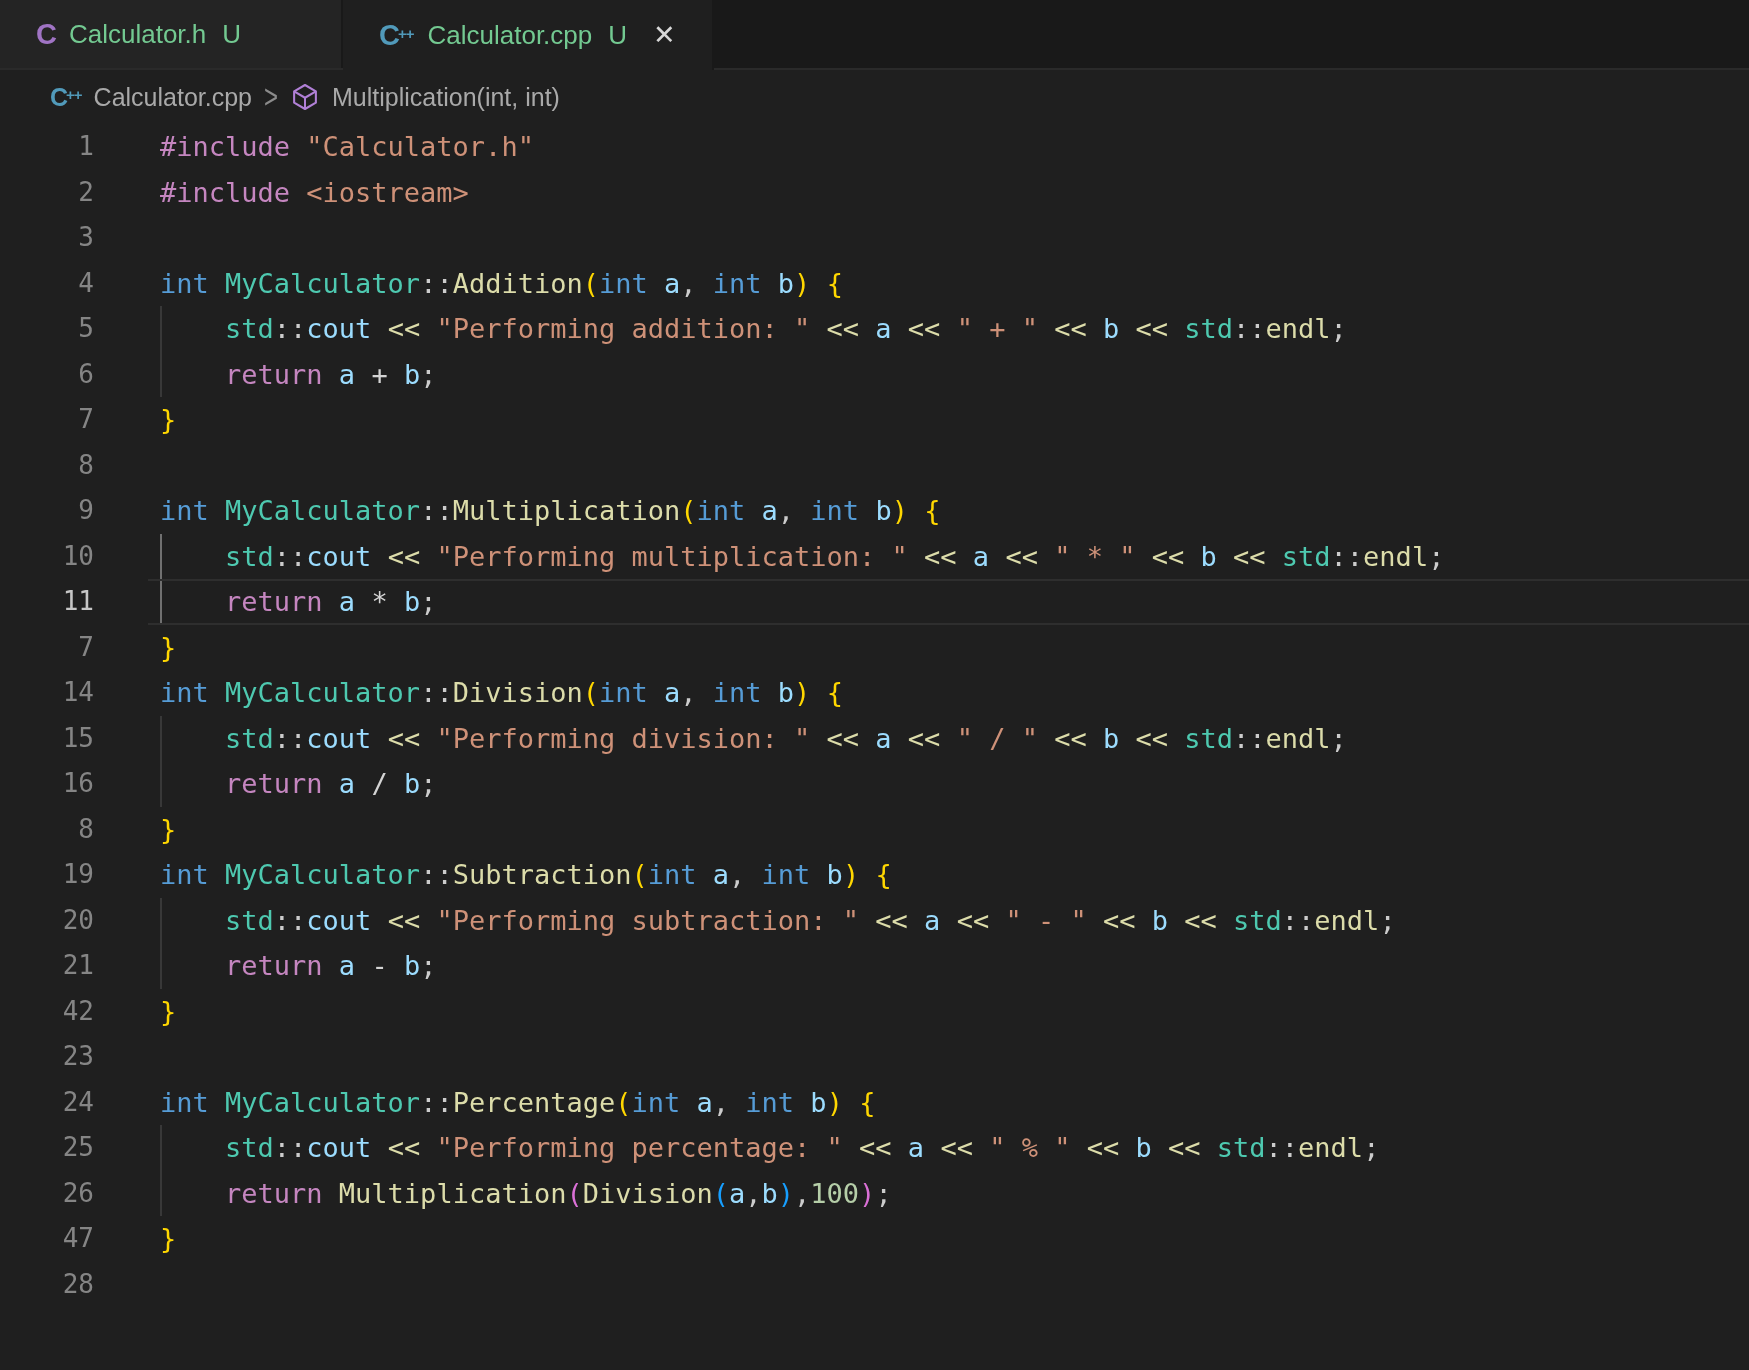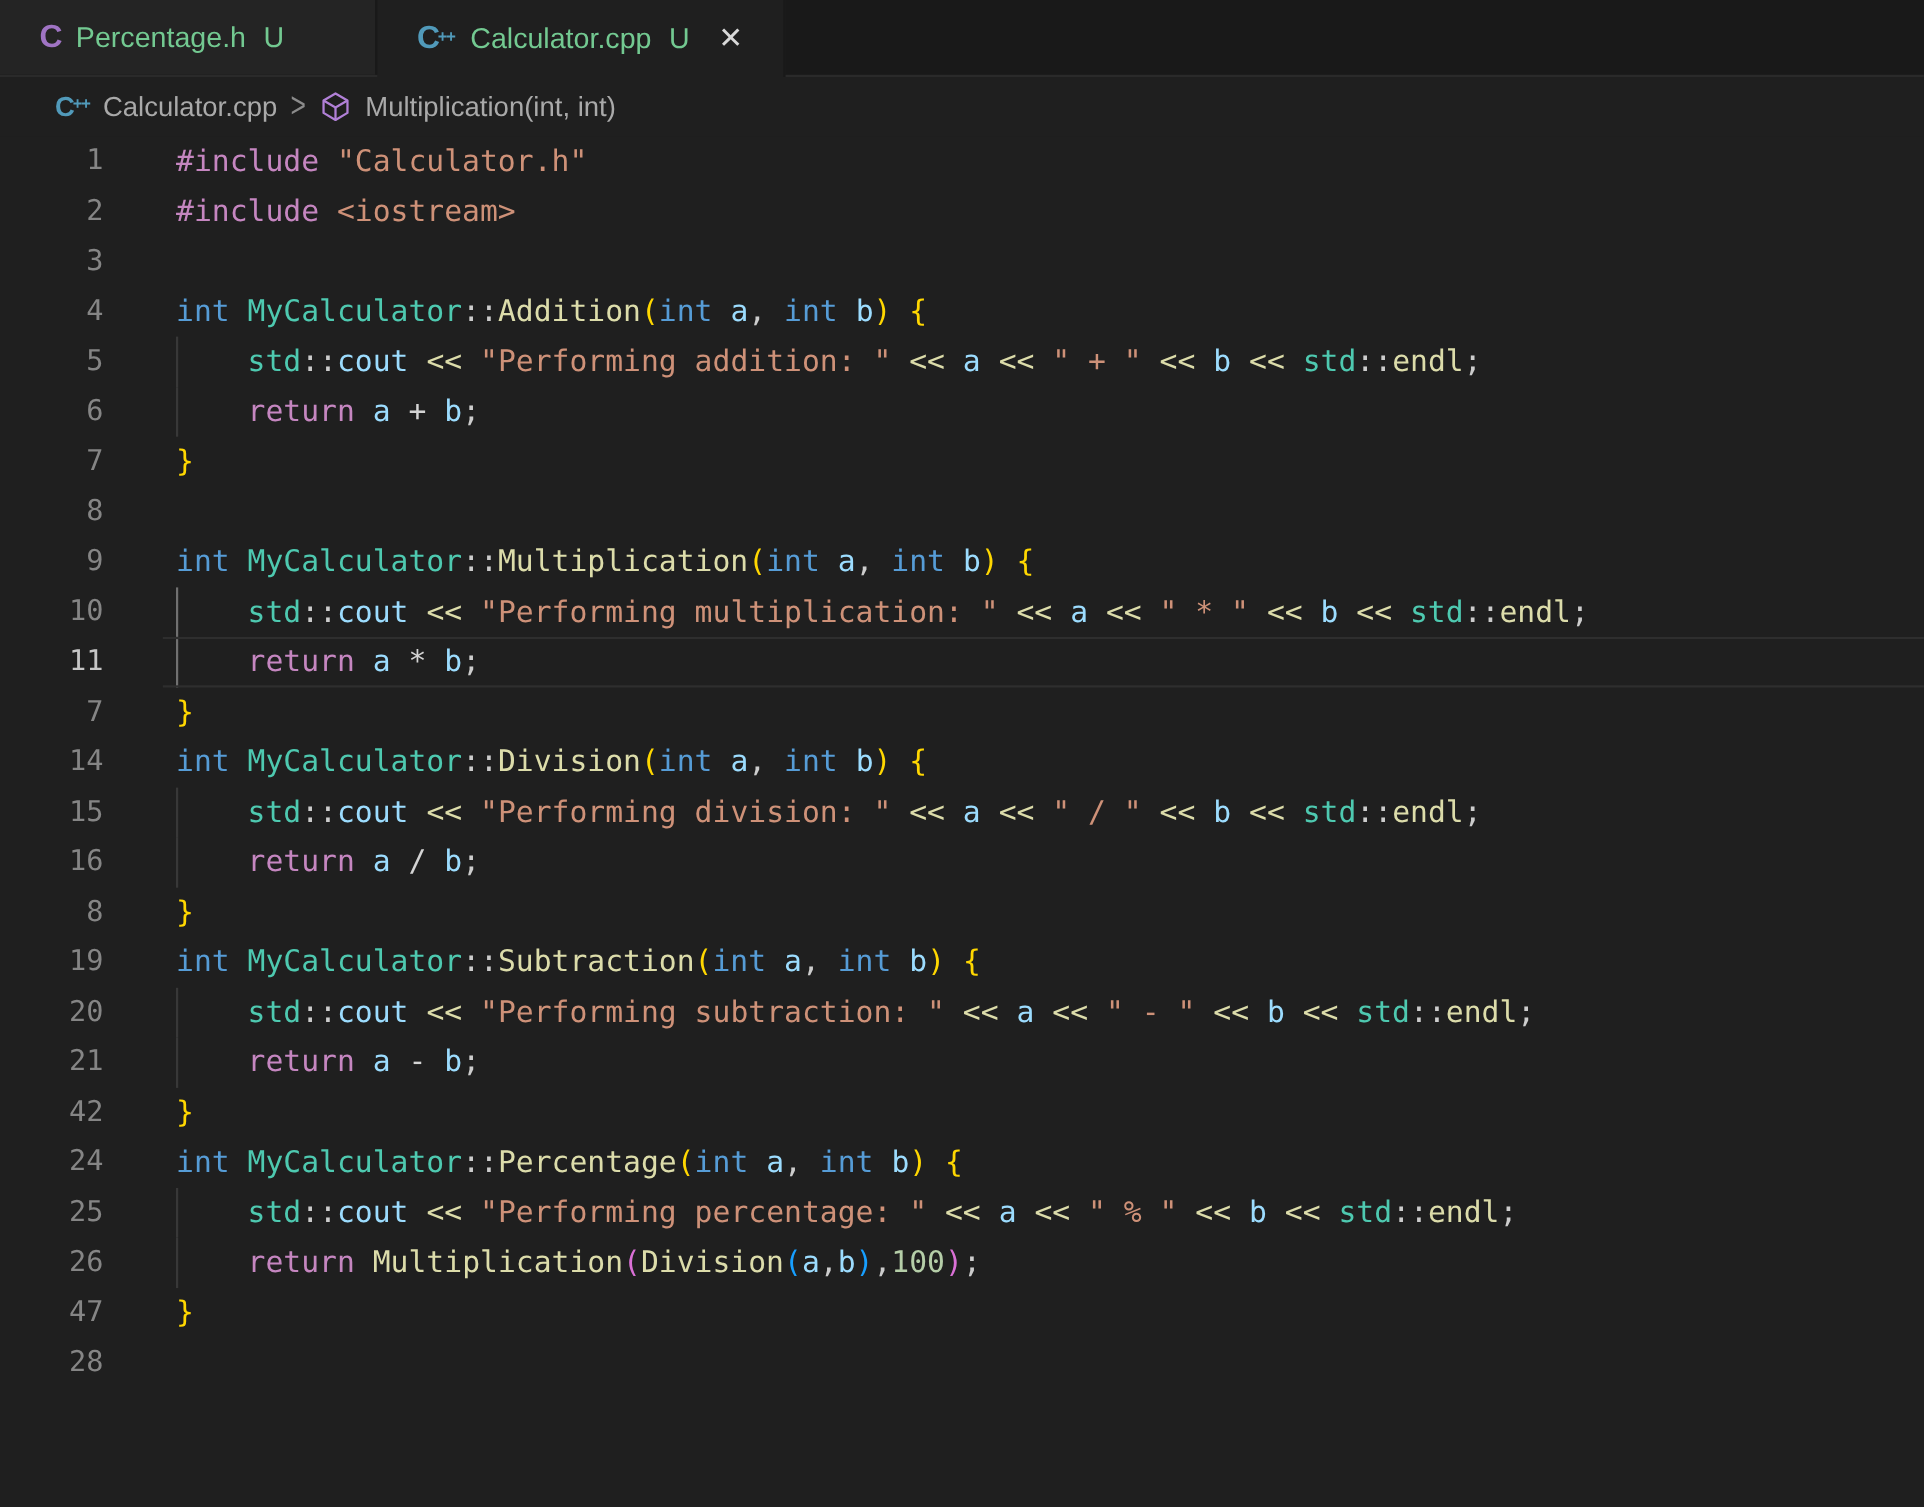--- a/index.html
+++ b/index.html
@@ -40,21 +40,21 @@
                border-top:2px solid #2e2e2e;border-bottom:2px solid #2e2e2e;pointer-events:none;}
 
   
 </style>
 </head>
 <body>
 
 <div class="tabbar">
   <div class="tab inactive">
     <span class="fico c-purple"><span>C</span><small></small></span>
-    <span class="tab-label">Percentage.h</span>
+    <span class="tab-label">Calculator.h</span>
     <span class="tab-badge">U</span>
   </div>
   <div class="tab active">
     <span class="fico c-blue"><span>C</span><small>++</small></span>
     <span class="tab-label">Calculator.cpp</span>
     <span class="tab-badge">U</span>
     <span class="tab-close">✕</span>
   </div>
 </div>
 
@@ -86,18 +86,19 @@
     <div class="line cur"><span class="lnum">11</span><div class="guide active"></div><span class="lcode"><span style="color: rgb(212, 212, 212);">    </span><span style="color: rgb(197, 134, 192);">return</span><span style="color: rgb(212, 212, 212);"> </span><span style="color: rgb(156, 220, 254);">a</span><span style="color: rgb(212, 212, 212);"> </span><span style="color: rgb(212, 212, 212);">*</span><span style="color: rgb(212, 212, 212);"> </span><span style="color: rgb(156, 220, 254);">b</span><span style="color: rgb(204, 204, 204);">;</span></span><div class="cur-overlay"></div></div>
     <div class="line"><span class="lnum">7</span><span class="lcode"><span style="color: rgb(255, 215, 0);">}</span></span></div>
     <div class="line"><span class="lnum">14</span><span class="lcode"><span style="color: rgb(86, 156, 214);">int</span><span style="color: rgb(212, 212, 212);"> </span><span style="color: rgb(78, 201, 176);">MyCalculator</span><span style="color: rgb(204, 204, 204);">::</span><span style="color: rgb(220, 220, 170);">Division</span><span style="color: rgb(255, 215, 0);">(</span><span style="color: rgb(86, 156, 214);">int</span><span style="color: rgb(212, 212, 212);"> </span><span style="color: rgb(156, 220, 254);">a</span><span style="color: rgb(204, 204, 204);">,</span><span style="color: rgb(212, 212, 212);"> </span><span style="color: rgb(86, 156, 214);">int</span><span style="color: rgb(212, 212, 212);"> </span><span style="color: rgb(156, 220, 254);">b</span><span style="color: rgb(255, 215, 0);">)</span><span style="color: rgb(212, 212, 212);"> </span><span style="color: rgb(255, 215, 0);">{</span></span></div>
     <div class="line"><span class="lnum">15</span><div class="guide"></div><span class="lcode"><span style="color: rgb(212, 212, 212);">    </span><span style="color: rgb(78, 201, 176);">std</span><span style="color: rgb(204, 204, 204);">::</span><span style="color: rgb(156, 220, 254);">cout</span><span style="color: rgb(212, 212, 212);"> </span><span style="color: rgb(220, 220, 170);">&lt;&lt;</span><span style="color: rgb(212, 212, 212);"> </span><span style="color: rgb(206, 145, 120);">"Performing division: "</span><span style="color: rgb(212, 212, 212);"> </span><span style="color: rgb(220, 220, 170);">&lt;&lt;</span><span style="color: rgb(212, 212, 212);"> </span><span style="color: rgb(156, 220, 254);">a</span><span style="color: rgb(212, 212, 212);"> </span><span style="color: rgb(220, 220, 170);">&lt;&lt;</span><span style="color: rgb(212, 212, 212);"> </span><span style="color: rgb(206, 145, 120);">" / "</span><span style="color: rgb(212, 212, 212);"> </span><span style="color: rgb(220, 220, 170);">&lt;&lt;</span><span style="color: rgb(212, 212, 212);"> </span><span style="color: rgb(156, 220, 254);">b</span><span style="color: rgb(212, 212, 212);"> </span><span style="color: rgb(220, 220, 170);">&lt;&lt;</span><span style="color: rgb(212, 212, 212);"> </span><span style="color: rgb(78, 201, 176);">std</span><span style="color: rgb(204, 204, 204);">::</span><span style="color: rgb(220, 220, 170);">endl</span><span style="color: rgb(204, 204, 204);">;</span></span></div>
     <div class="line"><span class="lnum">16</span><div class="guide"></div><span class="lcode"><span style="color: rgb(212, 212, 212);">    </span><span style="color: rgb(197, 134, 192);">return</span><span style="color: rgb(212, 212, 212);"> </span><span style="color: rgb(156, 220, 254);">a</span><span style="color: rgb(212, 212, 212);"> </span><span style="color: rgb(212, 212, 212);">/</span><span style="color: rgb(212, 212, 212);"> </span><span style="color: rgb(156, 220, 254);">b</span><span style="color: rgb(204, 204, 204);">;</span></span></div>
     <div class="line"><span class="lnum">8</span><span class="lcode"><span style="color: rgb(255, 215, 0);">}</span></span></div>
     <div class="line"><span class="lnum">19</span><span class="lcode"><span style="color: rgb(86, 156, 214);">int</span><span style="color: rgb(212, 212, 212);"> </span><span style="color: rgb(78, 201, 176);">MyCalculator</span><span style="color: rgb(204, 204, 204);">::</span><span style="color: rgb(220, 220, 170);">Subtraction</span><span style="color: rgb(255, 215, 0);">(</span><span style="color: rgb(86, 156, 214);">int</span><span style="color: rgb(212, 212, 212);"> </span><span style="color: rgb(156, 220, 254);">a</span><span style="color: rgb(204, 204, 204);">,</span><span style="color: rgb(212, 212, 212);"> </span><span style="color: rgb(86, 156, 214);">int</span><span style="color: rgb(212, 212, 212);"> </span><span style="color: rgb(156, 220, 254);">b</span><span style="color: rgb(255, 215, 0);">)</span><span style="color: rgb(212, 212, 212);"> </span><span style="color: rgb(255, 215, 0);">{</span></span></div>
     <div class="line"><span class="lnum">20</span><div class="guide"></div><span class="lcode"><span style="color: rgb(212, 212, 212);">    </span><span style="color: rgb(78, 201, 176);">std</span><span style="color: rgb(204, 204, 204);">::</span><span style="color: rgb(156, 220, 254);">cout</span><span style="color: rgb(212, 212, 212);"> </span><span style="color: rgb(220, 220, 170);">&lt;&lt;</span><span style="color: rgb(212, 212, 212);"> </span><span style="color: rgb(206, 145, 120);">"Performing subtraction: "</span><span style="color: rgb(212, 212, 212);"> </span><span style="color: rgb(220, 220, 170);">&lt;&lt;</span><span style="color: rgb(212, 212, 212);"> </span><span style="color: rgb(156, 220, 254);">a</span><span style="color: rgb(212, 212, 212);"> </span><span style="color: rgb(220, 220, 170);">&lt;&lt;</span><span style="color: rgb(212, 212, 212);"> </span><span style="color: rgb(206, 145, 120);">" - "</span><span style="color: rgb(212, 212, 212);"> </span><span style="color: rgb(220, 220, 170);">&lt;&lt;</span><span style="color: rgb(212, 212, 212);"> </span><span style="color: rgb(156, 220, 254);">b</span><span style="color: rgb(212, 212, 212);"> </span><span style="color: rgb(220, 220, 170);">&lt;&lt;</span><span style="color: rgb(212, 212, 212);"> </span><span style="color: rgb(78, 201, 176);">std</span><span style="color: rgb(204, 204, 204);">::</span><span style="color: rgb(220, 220, 170);">endl</span><span style="color: rgb(204, 204, 204);">;</span></span></div>
     <div class="line"><span class="lnum">21</span><div class="guide"></div><span class="lcode"><span style="color: rgb(212, 212, 212);">    </span><span style="color: rgb(197, 134, 192);">return</span><span style="color: rgb(212, 212, 212);"> </span><span style="color: rgb(156, 220, 254);">a</span><span style="color: rgb(212, 212, 212);"> </span><span style="color: rgb(212, 212, 212);">-</span><span style="color: rgb(212, 212, 212);"> </span><span style="color: rgb(156, 220, 254);">b</span><span style="color: rgb(204, 204, 204);">;</span></span></div>
     <div class="line"><span class="lnum">42</span><span class="lcode"><span style="color: rgb(255, 215, 0);">}</span></span></div>
+    <div class="line"><span class="lnum">23</span><span class="lcode"></span></div>
     <div class="line"><span class="lnum">24</span><span class="lcode"><span style="color: rgb(86, 156, 214);">int</span><span style="color: rgb(212, 212, 212);"> </span><span style="color: rgb(78, 201, 176);">MyCalculator</span><span style="color: rgb(204, 204, 204);">::</span><span style="color: rgb(220, 220, 170);">Percentage</span><span style="color: rgb(255, 215, 0);">(</span><span style="color: rgb(86, 156, 214);">int</span><span style="color: rgb(212, 212, 212);"> </span><span style="color: rgb(156, 220, 254);">a</span><span style="color: rgb(204, 204, 204);">,</span><span style="color: rgb(212, 212, 212);"> </span><span style="color: rgb(86, 156, 214);">int</span><span style="color: rgb(212, 212, 212);"> </span><span style="color: rgb(156, 220, 254);">b</span><span style="color: rgb(255, 215, 0);">)</span><span style="color: rgb(212, 212, 212);"> </span><span style="color: rgb(255, 215, 0);">{</span></span></div>
     <div class="line"><span class="lnum">25</span><div class="guide"></div><span class="lcode"><span style="color: rgb(212, 212, 212);">    </span><span style="color: rgb(78, 201, 176);">std</span><span style="color: rgb(204, 204, 204);">::</span><span style="color: rgb(156, 220, 254);">cout</span><span style="color: rgb(212, 212, 212);"> </span><span style="color: rgb(220, 220, 170);">&lt;&lt;</span><span style="color: rgb(212, 212, 212);"> </span><span style="color: rgb(206, 145, 120);">"Performing percentage: "</span><span style="color: rgb(212, 212, 212);"> </span><span style="color: rgb(220, 220, 170);">&lt;&lt;</span><span style="color: rgb(212, 212, 212);"> </span><span style="color: rgb(156, 220, 254);">a</span><span style="color: rgb(212, 212, 212);"> </span><span style="color: rgb(220, 220, 170);">&lt;&lt;</span><span style="color: rgb(212, 212, 212);"> </span><span style="color: rgb(206, 145, 120);">" % "</span><span style="color: rgb(212, 212, 212);"> </span><span style="color: rgb(220, 220, 170);">&lt;&lt;</span><span style="color: rgb(212, 212, 212);"> </span><span style="color: rgb(156, 220, 254);">b</span><span style="color: rgb(212, 212, 212);"> </span><span style="color: rgb(220, 220, 170);">&lt;&lt;</span><span style="color: rgb(212, 212, 212);"> </span><span style="color: rgb(78, 201, 176);">std</span><span style="color: rgb(204, 204, 204);">::</span><span style="color: rgb(220, 220, 170);">endl</span><span style="color: rgb(204, 204, 204);">;</span></span></div>
     <div class="line"><span class="lnum">26</span><div class="guide"></div><span class="lcode"><span style="color: rgb(212, 212, 212);">    </span><span style="color: rgb(197, 134, 192);">return</span><span style="color: rgb(212, 212, 212);"> </span><span style="color: rgb(220, 220, 170);">Multiplication</span><span style="color: rgb(218, 112, 214);">(</span><span style="color: rgb(220, 220, 170);">Division</span><span style="color: rgb(23, 159, 255);">(</span><span style="color: rgb(156, 220, 254);">a</span><span style="color: rgb(204, 204, 204);">,</span><span style="color: rgb(156, 220, 254);">b</span><span style="color: rgb(23, 159, 255);">)</span><span style="color: rgb(204, 204, 204);">,</span><span style="color: rgb(181, 206, 168);">100</span><span style="color: rgb(218, 112, 214);">)</span><span style="color: rgb(204, 204, 204);">;</span></span></div>
     <div class="line"><span class="lnum">47</span><span class="lcode"><span style="color: rgb(255, 215, 0);">}</span></span></div>
     <div class="line"><span class="lnum">28</span><span class="lcode"></span></div>
   </div>
 
 </body></html>

